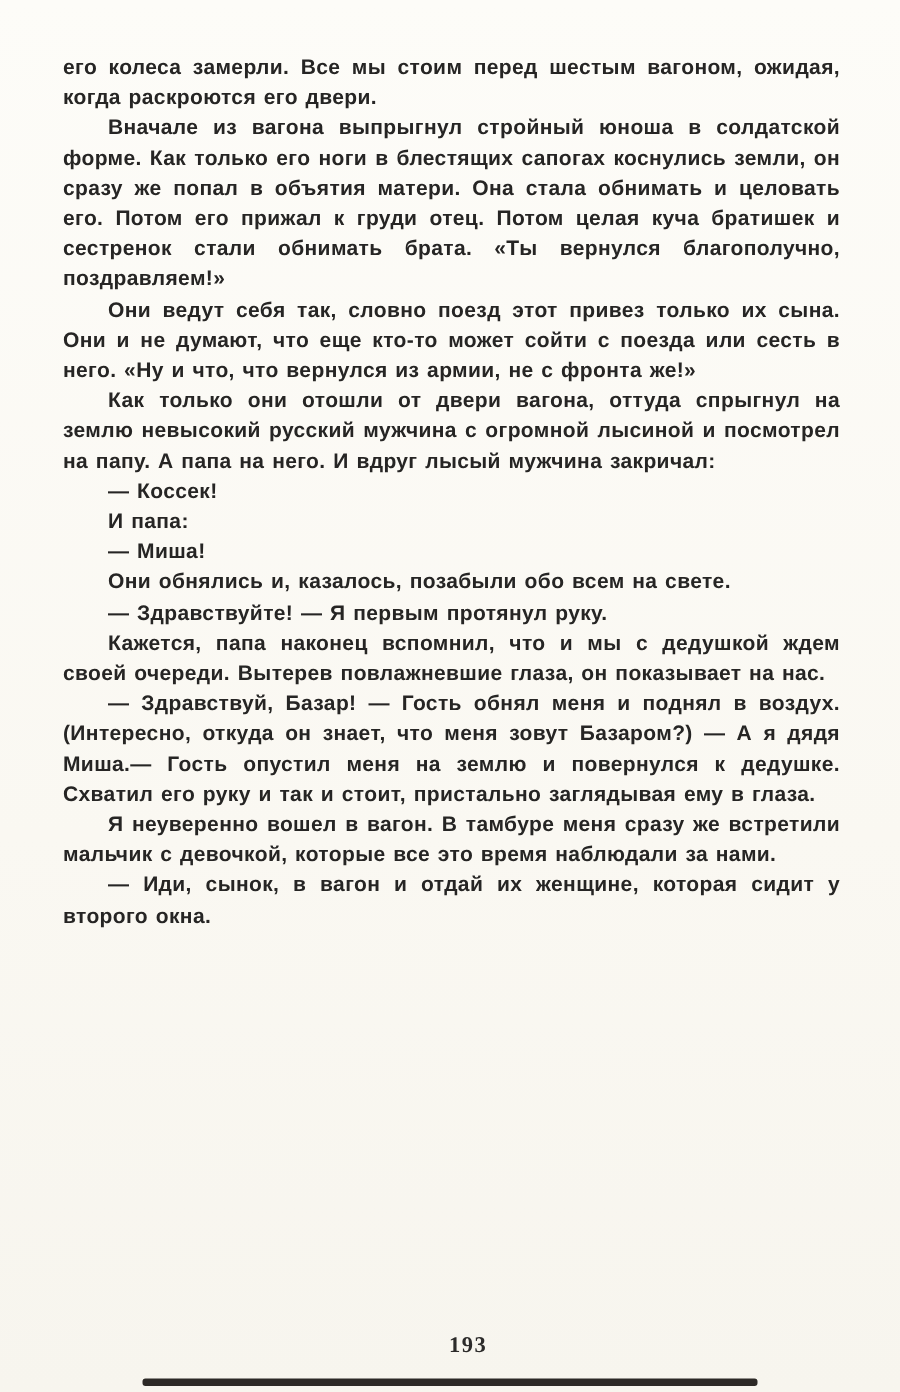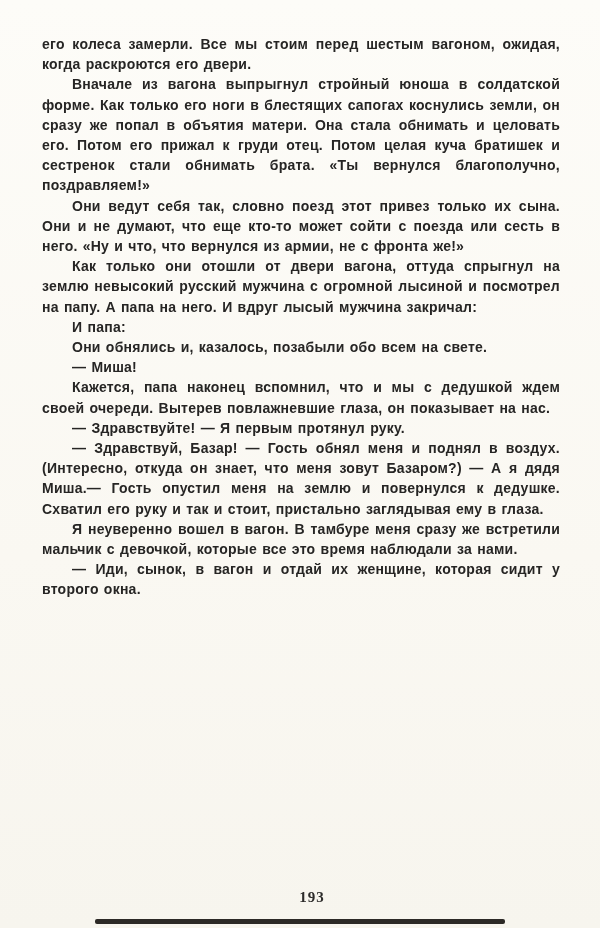--- a/index.html
+++ b/index.html
@@ -61,25 +61,26 @@
 </style>
 </head>
 <body>
 
 <div class="scan-page">
   <div class="text-block">
     <p class="no-indent">его колеса замерли. Все мы стоим перед шестым вагоном, ожидая, когда раскроются его двери.</p>
     <p>Вначале из вагона выпрыгнул стройный юноша в солдатской форме. Как только его ноги в блестящих сапогах коснулись земли, он сразу же попал в объятия матери. Она стала обнимать и целовать его. Потом его прижал к груди отец. Потом целая куча братишек и сестренок стали обнимать брата. «Ты вернулся благополучно, поздравляем!»</p>
     <p>Они ведут себя так, словно поезд этот привез только их сына. Они и не думают, что еще кто-то может сойти с поезда или сесть в него. «Ну и что, что вернулся из армии, не с фронта же!»</p>
     <p>Как только они отошли от двери вагона, оттуда спрыгнул на землю невысокий русский мужчина с огромной лысиной и посмотрел на папу. А папа на него. И вдруг лысый мужчина закричал:</p>
+    <p>— Коссек!</p>
     <p>И папа:</p>
+    <p>— Миша!</p>
     <p>Они обнялись и, казалось, позабыли обо всем на свете.</p>
-    <p>— Миша!</p>
+    <p>— Здравствуйте! — Я первым протянул руку.</p>
     <p>Кажется, папа наконец вспомнил, что и мы с дедушкой ждем своей очереди. Вытерев повлажневшие глаза, он показывает на нас.</p>
-    <p>— Здравствуйте! — Я первым протянул руку.</p>
     <p>— Здравствуй, Базар! — Гость обнял меня и поднял в воздух. (Интересно, откуда он знает, что меня зовут Базаром?) — А я дядя Миша.— Гость опустил меня на землю и повернулся к дедушке. Схватил его руку и так и стоит, пристально заглядывая ему в глаза.</p>
     <p>Я неуверенно вошел в вагон. В тамбуре меня сразу же встретили мальчик с девочкой, которые все это время наблюдали за нами.</p>
     <p>— Иди, сынок, в вагон и отдай их женщине, которая сидит у второго окна.</p>
   </div>
 
   <div class="page-number">193</div>
   <div class="scan-artifact"></div>
 </div>
 
 </body></html>

